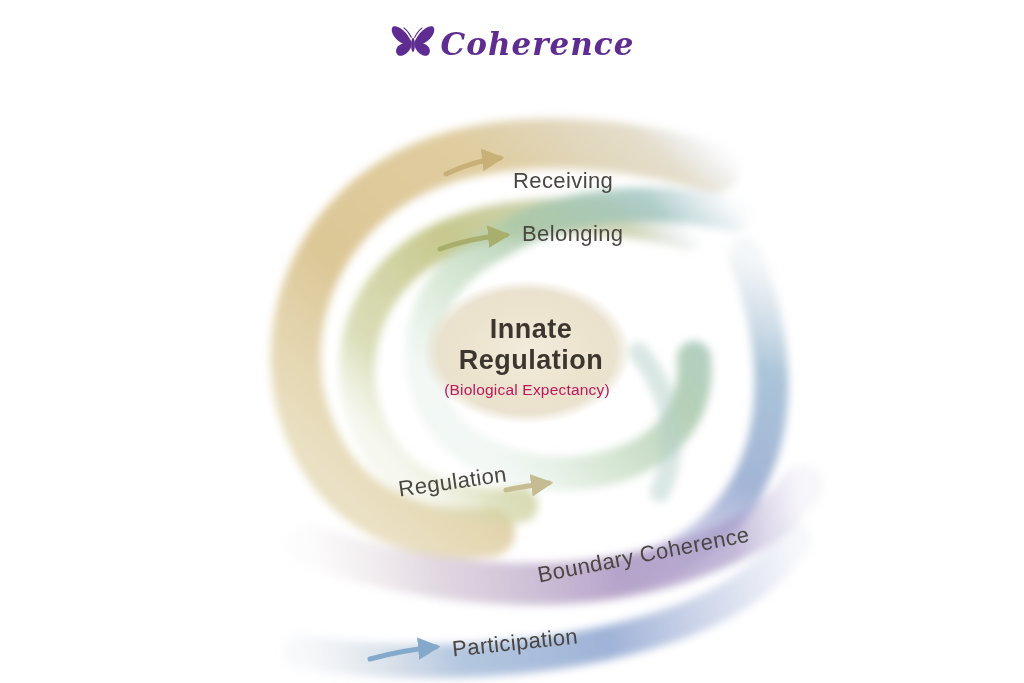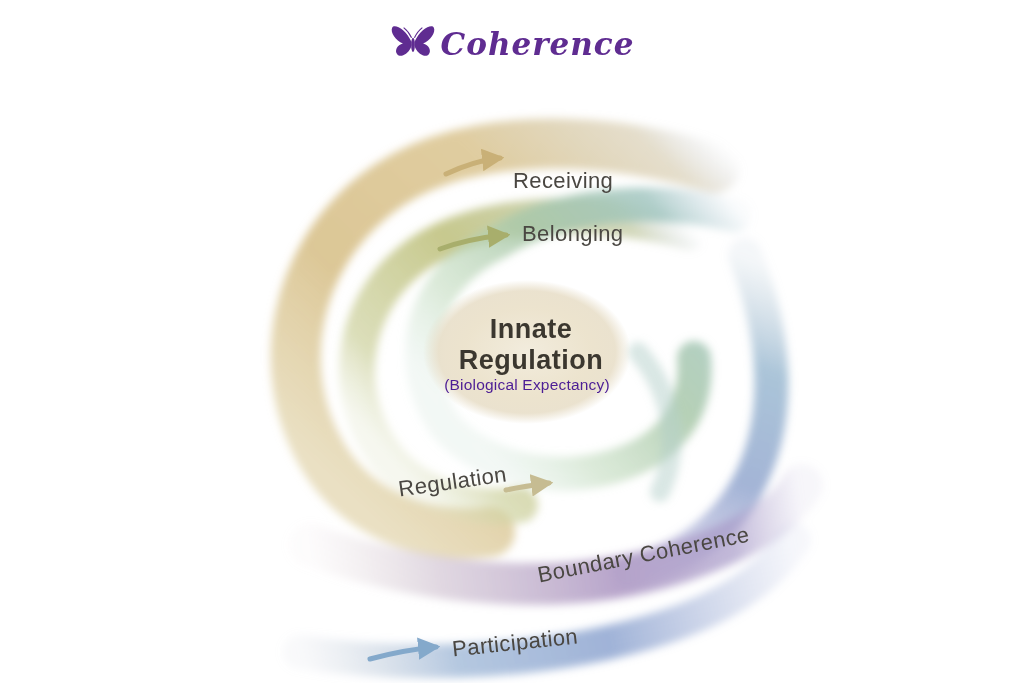--- a/index.html
+++ b/index.html
@@ -17,21 +17,21 @@
   .label { position:absolute; color:#4a4742; font-size:22px; letter-spacing:.4px; white-space:nowrap; }
   .label-receiving     { left:513px; top:144px;margin-top:24px; }
   .label-belonging     { left:522px; top:221px; }
   .label-regulation    { left:398px; top:469px; transform:rotate(-8deg); }
   .label-boundary      { left:536px; top:542px; transform:rotate(-11deg); }
   .label-participation { left:452px; top:630px; transform:rotate(-6deg); }
 
   .center-text { position:absolute; left:527px; top:314px; transform:translateX(-50%);
                  text-align:center; color:#3b372f; }
   .center-line { font-size:27px; font-weight:600; letter-spacing:.5px; line-height:1.15;margin-left:8px; }
-  .center-sub  { font-size:15.5px; color:#4c1d95; letter-spacing:.2px; }
+  .center-sub  { font-size:15.5px; color:#be185d; margin-top:5px; letter-spacing:.2px; }
 </style>
 </head>
 <body>
 
 <div class="page">
 
   <header class="brand">
     <span class="butterfly">
       <svg width="46" height="44" viewBox="0 0 64 60" aria-hidden="true">
         <g fill="#5f2c91">

